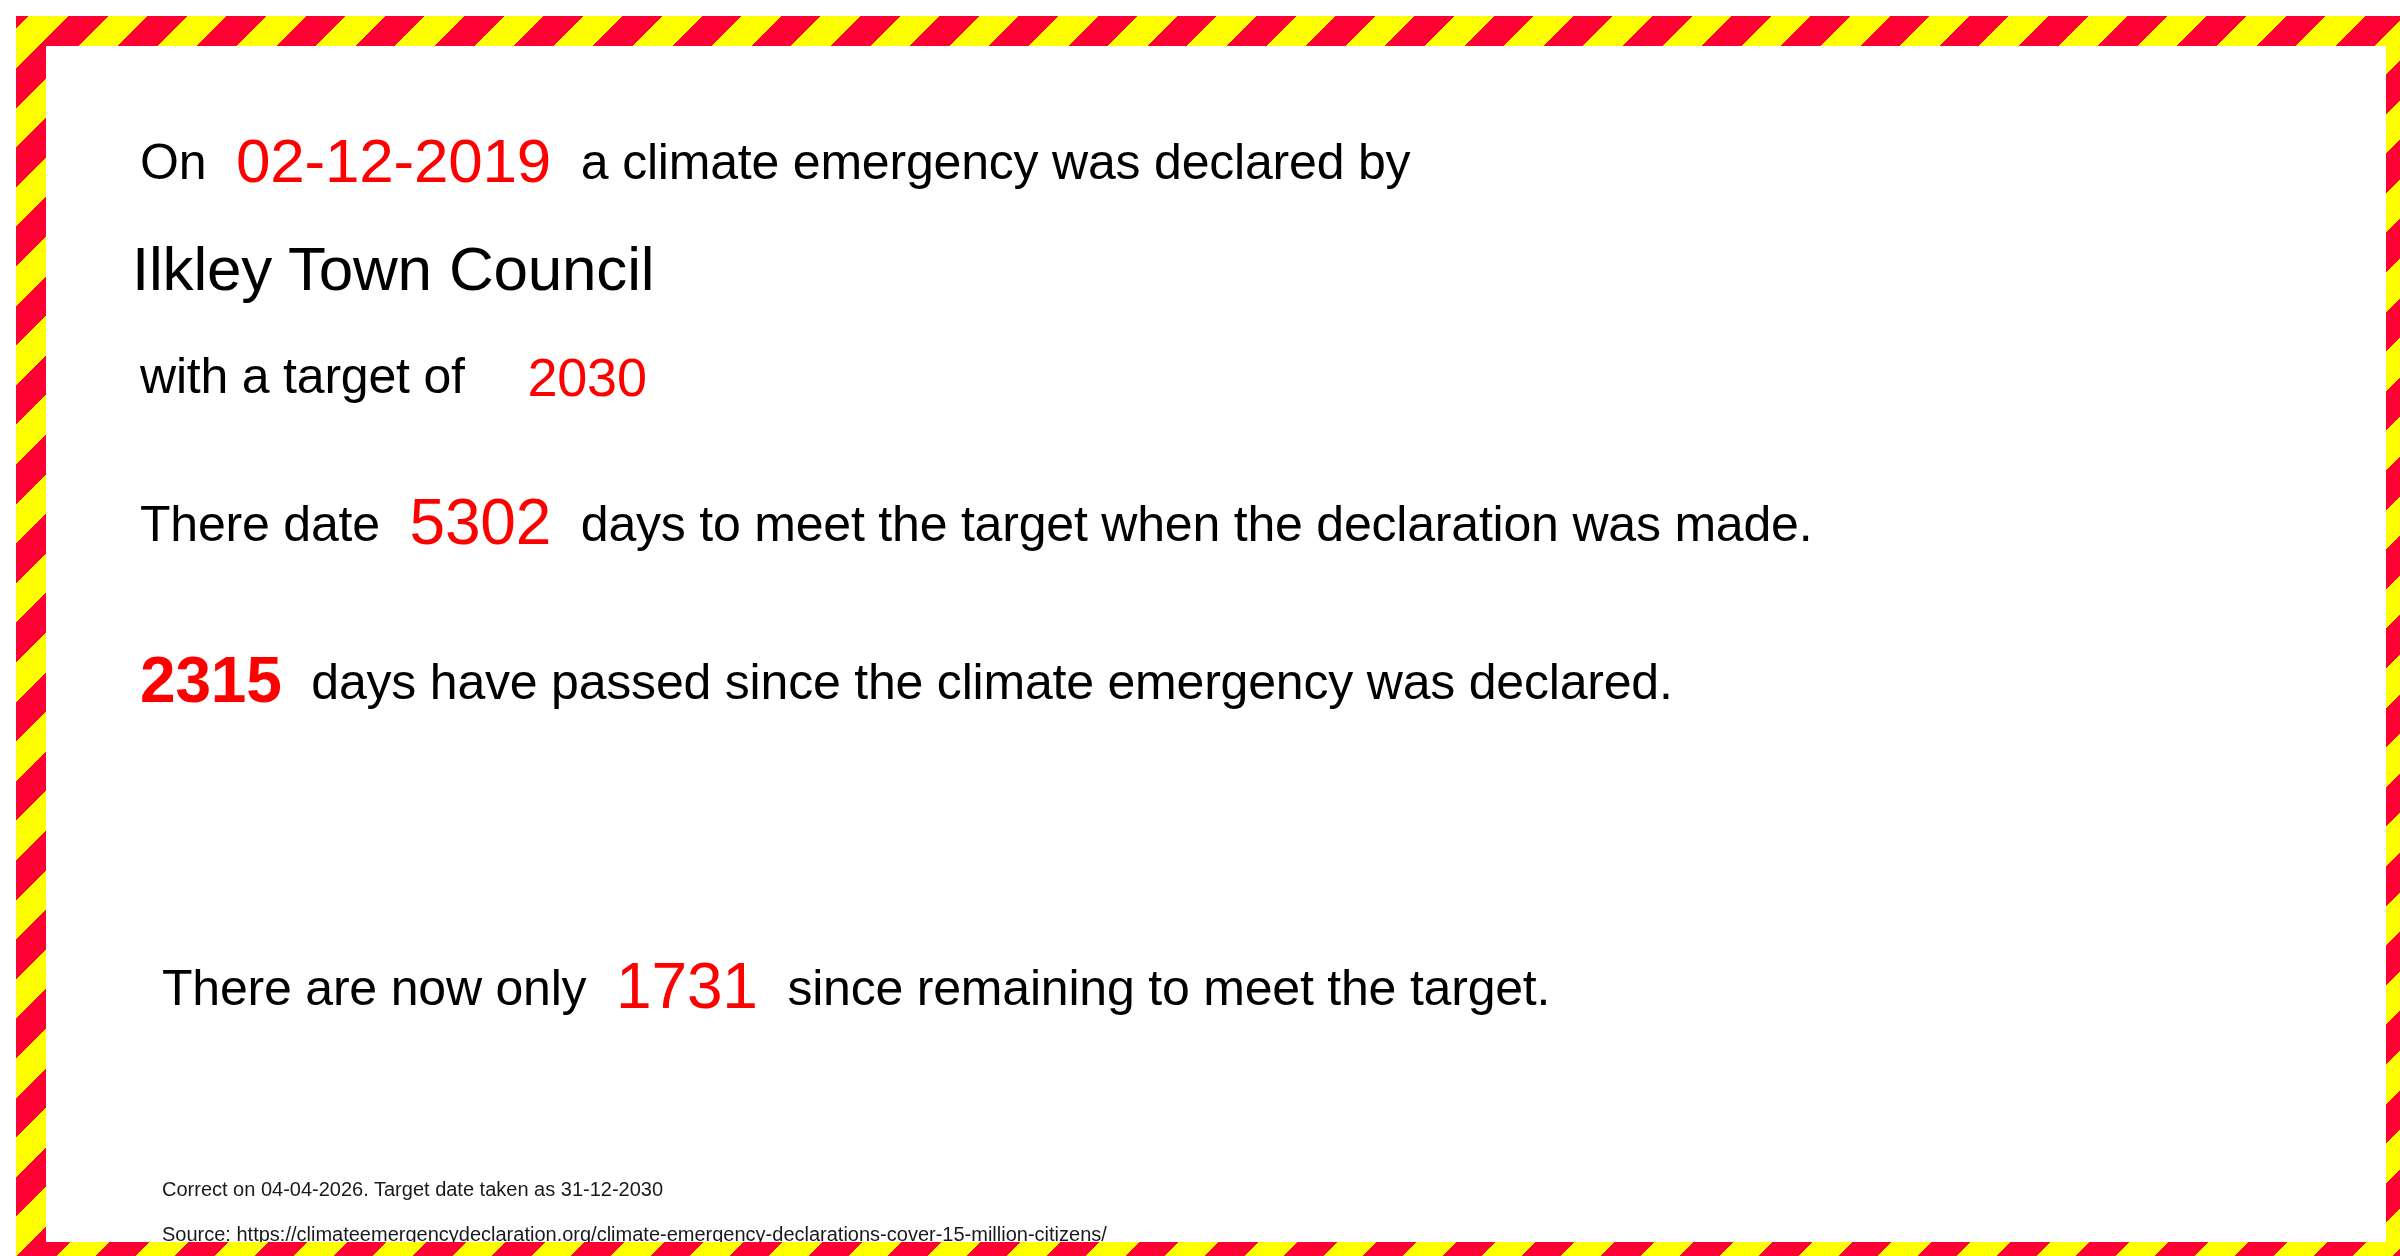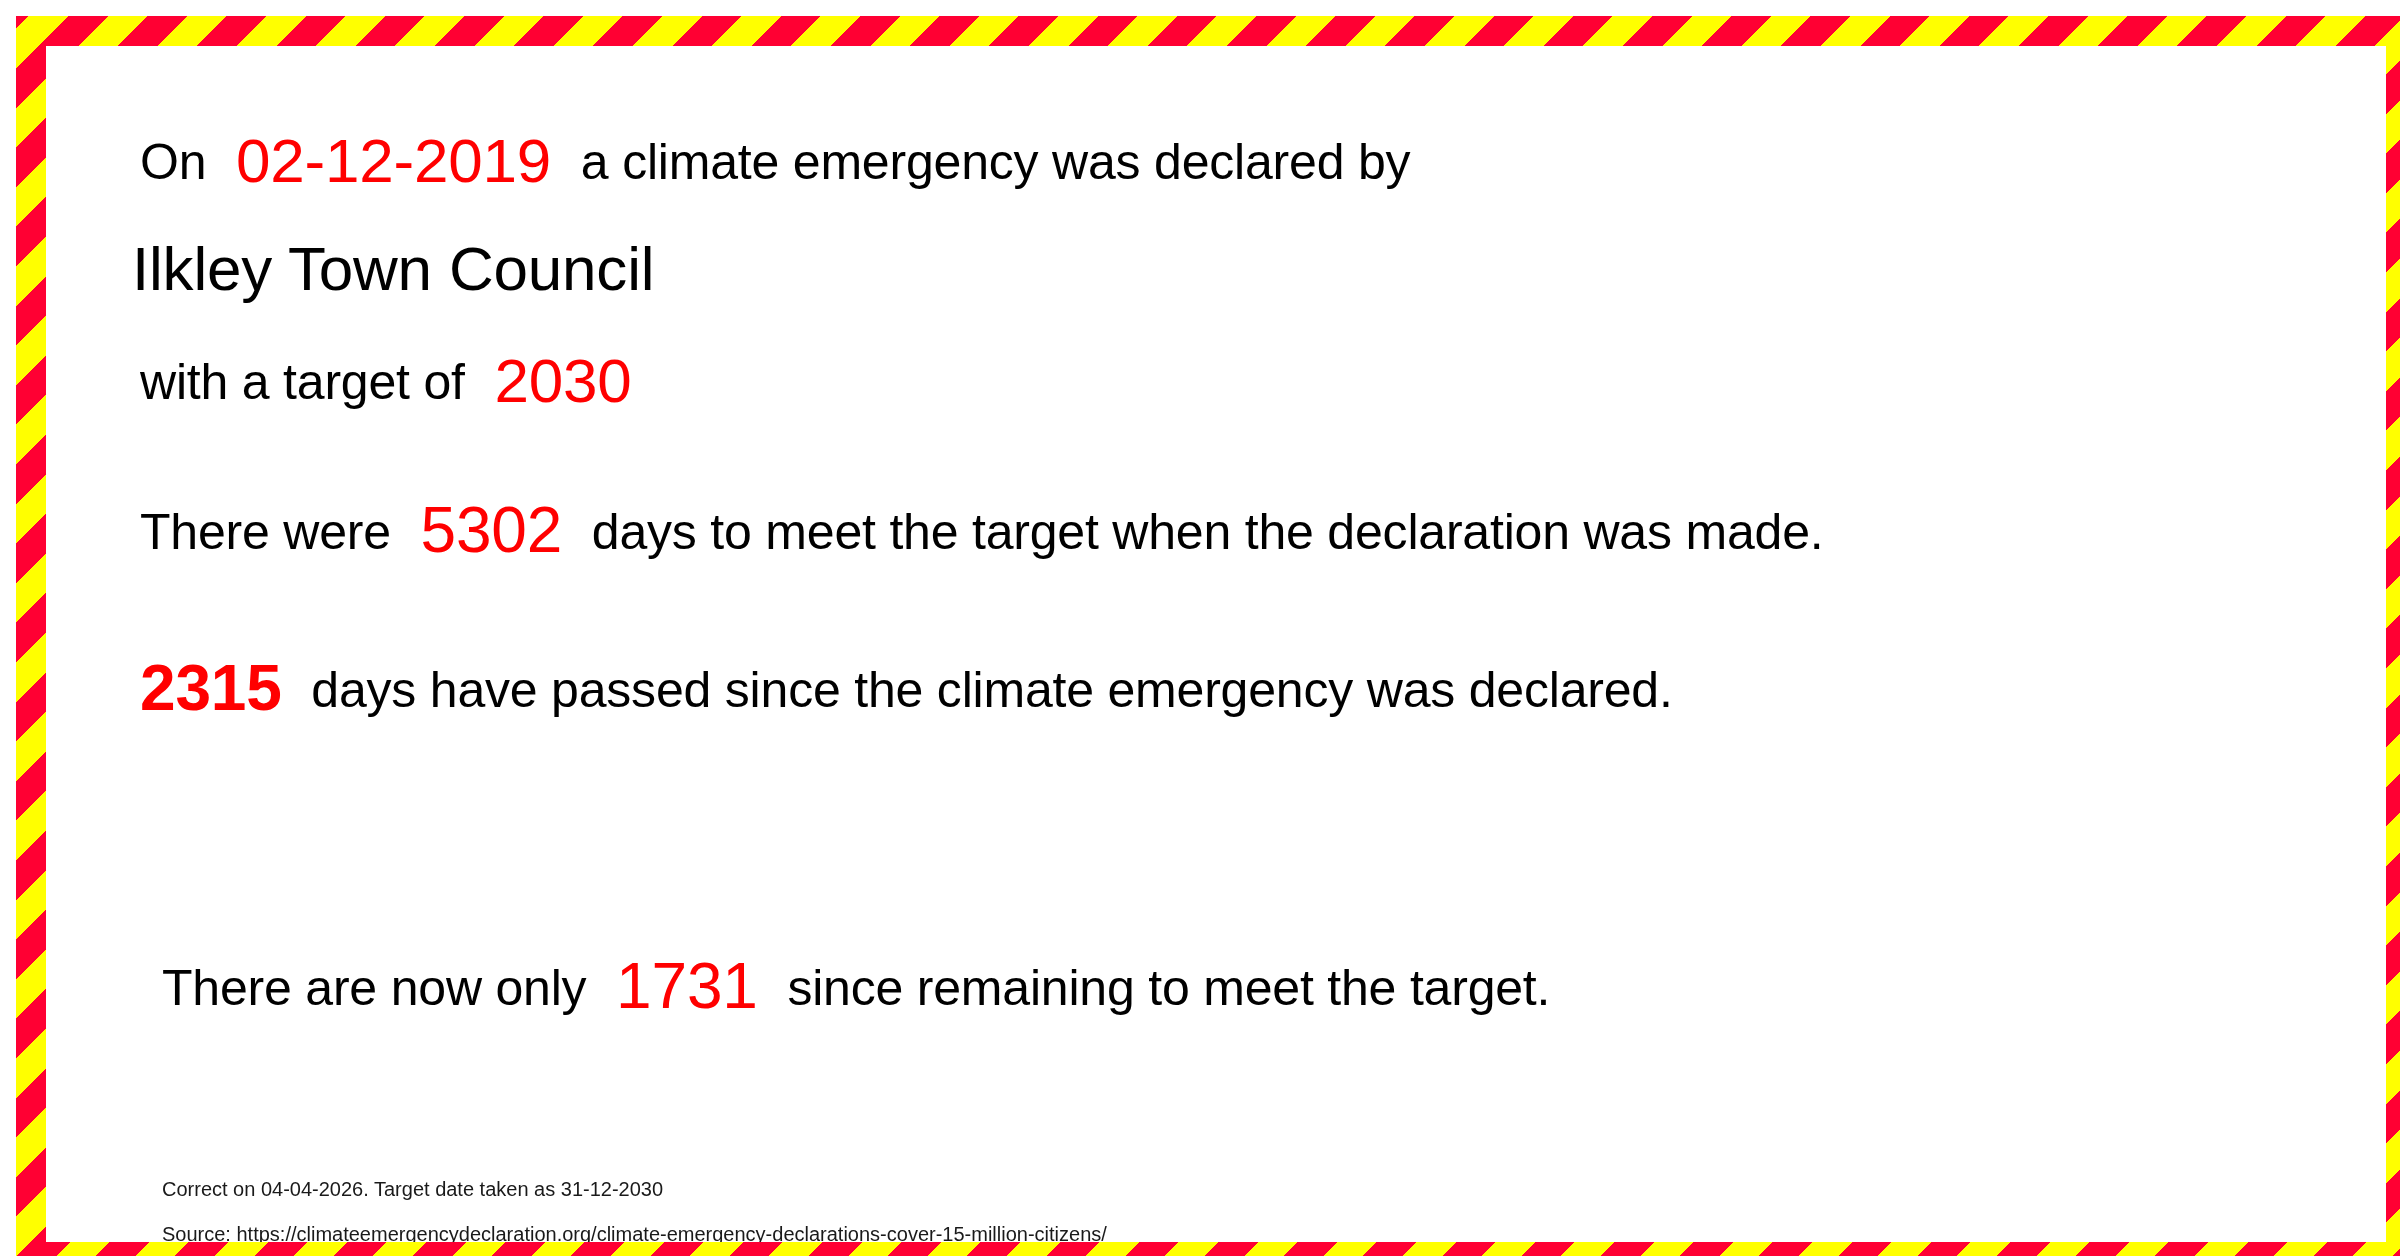--- a/index.html
+++ b/index.html
@@ -54,21 +54,21 @@
   .hl {
     color: #ff0000;
   }
 
   .l-declared  { font-size: 50px; margin-top: 28px; }
   .l-declared .hl { font-size: 62px; vertical-align: -3px; }
 
   .l-council   { font-size: 62px; margin-top: 30px; }
 
   .l-target    { font-size: 50px; margin-top: 34px; }
-  .l-target .hl { font-size: 62px; vertical-align: -3px; }
+  .l-target .hl { font-size: 54px; vertical-align: -3px; margin-left: 33px; }
 
   .l-were      { font-size: 50px; margin-top: 70px; }
   .l-were .hl  { font-size: 64px; vertical-align: -3px; }
 
   .l-passed    { font-size: 50px; margin-top: 78px; }
   .l-passed .hl { font-size: 64px; vertical-align: -3px; font-weight: bold; }
 
   
   .bar-wrap {
     position: absolute;
@@ -144,21 +144,21 @@
         <span>On </span><span class="hl">02-12-2019</span><span> a climate emergency was declared by</span>
       </div>
 
       <div class="line l-council">Ilkley Town Council</div>
 
       <div class="line l-target">
         <span>with a target of </span><span class="hl">2030</span>
       </div>
 
       <div class="line l-were">
-        <span>There were </span><span class="hl">5302</span><span> days to meet the target when the declaration was made.</span>
+        <span>There date </span><span class="hl">5302</span><span> days to meet the target when the declaration was made.</span>
       </div>
 
       <div class="line l-passed">
         <span class="hl">2315</span><span> days have passed since the climate emergency was declared.</span>
       </div>
 
     </div>
 
 
     <div class="line l-remaining">

